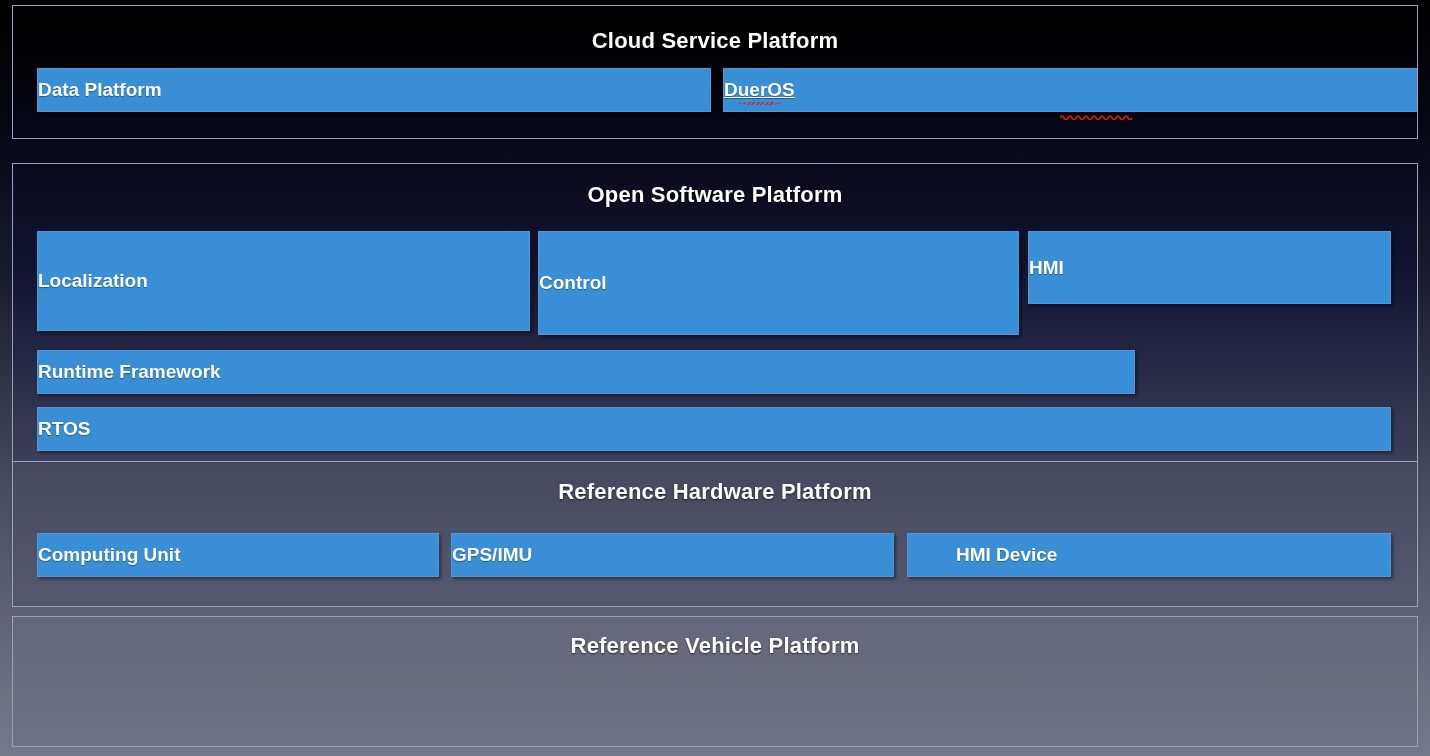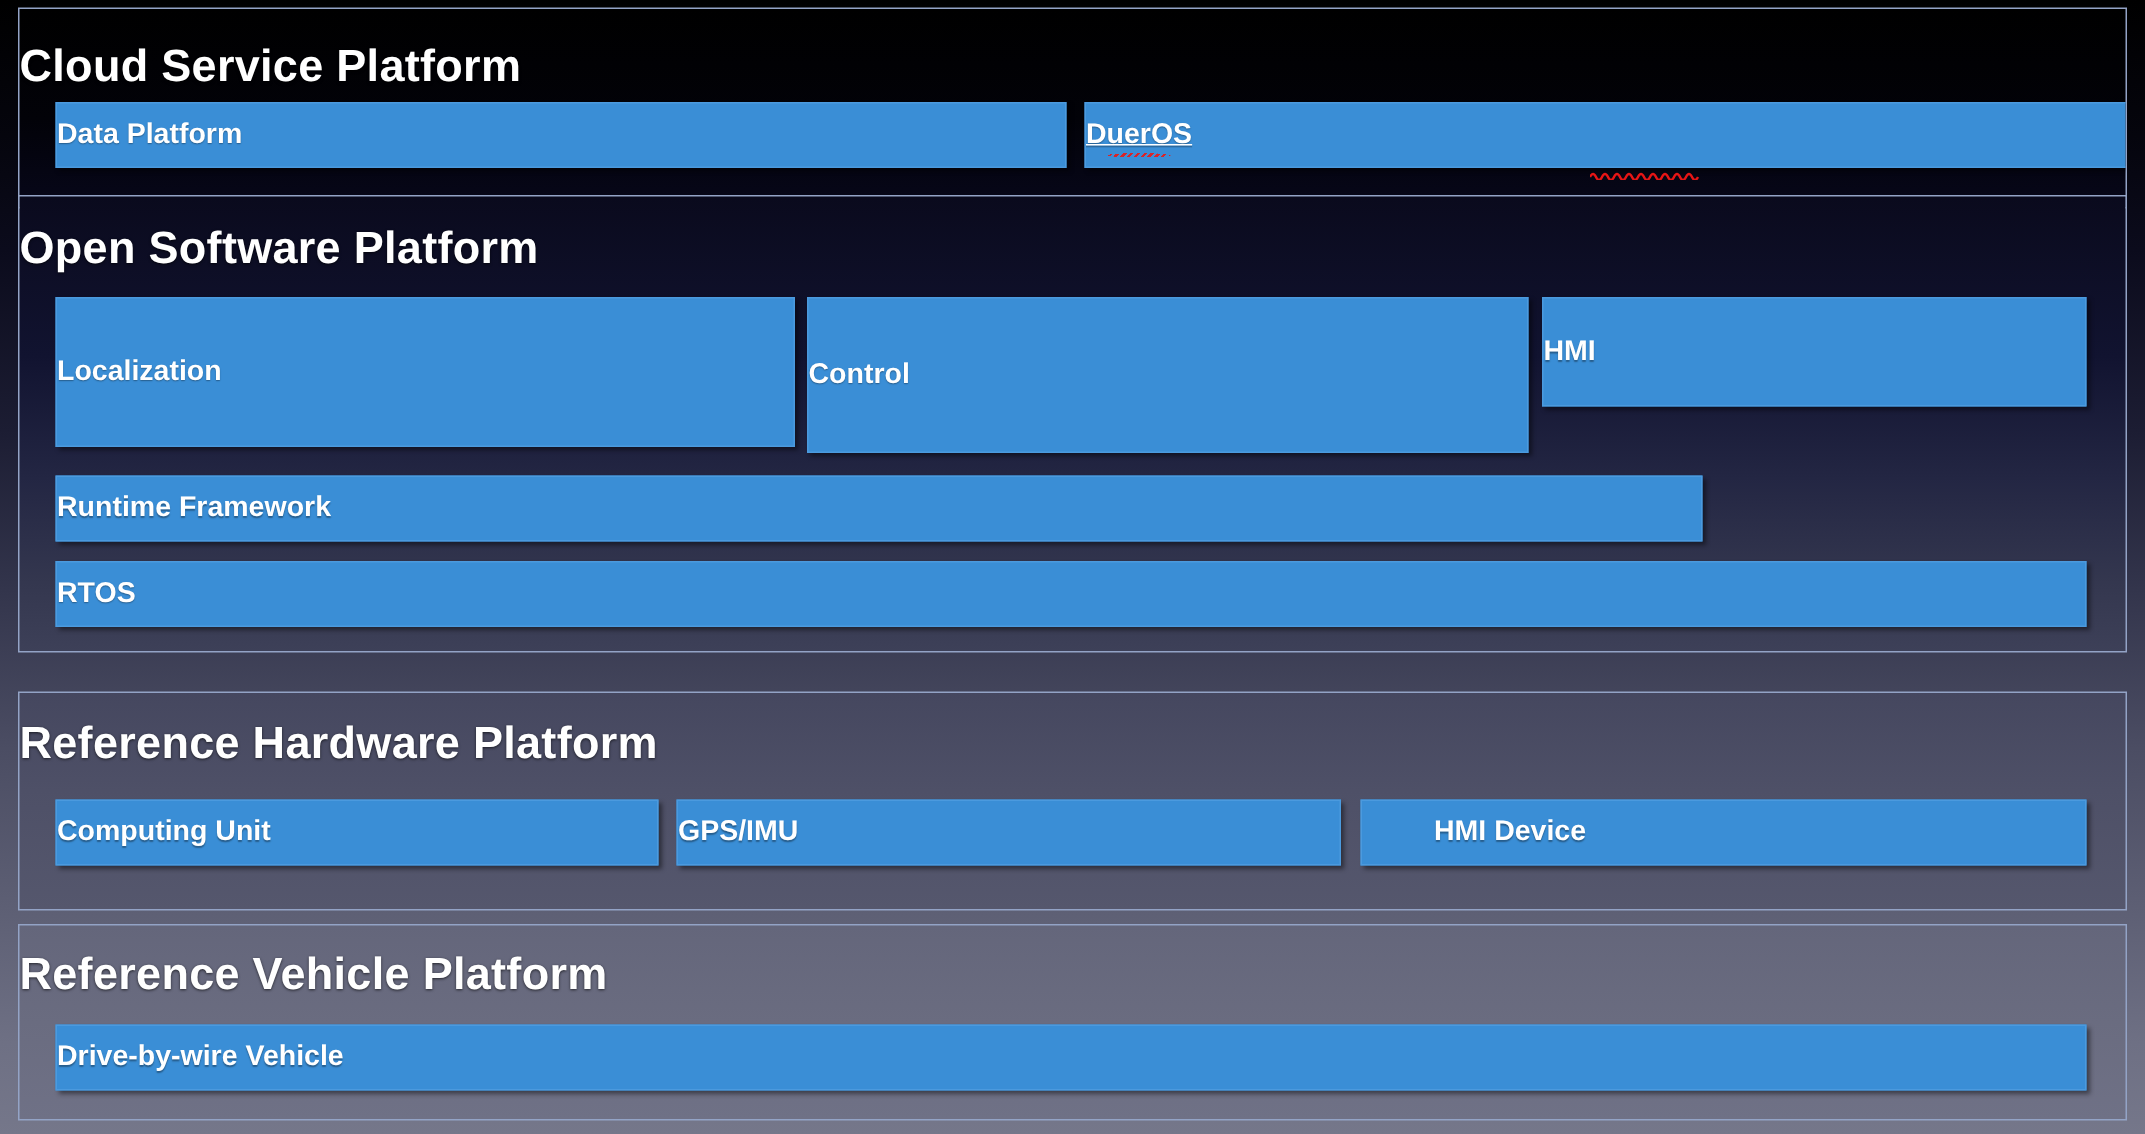--- a/index.html
+++ b/index.html
@@ -37,24 +37,24 @@
   .panel {
     position: absolute;
     border: 1px solid #93a3c6;
     overflow: hidden;
   }
 
   .panel-title {
     position: absolute;
     left: 0;
     width: 100%;
-    text-align: left;
+    text-align: center;
     color: #ffffff;
     font-weight: bold;
-    font-size: 30px;
+    font-size: 22px;
     letter-spacing: 0.2px;
     text-shadow: 0 1px 2px rgba(0,0,0,0.65);
     white-space: nowrap;
   }
 
   
   .box {
     position: absolute;
     background: #3a8ed6;
     border: 1px solid #4b9ade;
@@ -104,21 +104,21 @@
     left: 12px; top: 5px;
     width: 1406px; height: 134px;
     background: linear-gradient(to bottom, #000000 0%, #020208 55%, #07071a 100%);
   }
   #panel-cloud .panel-title { top: 22px; }
   #box-data-platform { left: 24px;  top: 62px; width: 674px; height: 44px; }
   #box-dueros       { left: 710px; top: 62px; width: 748px; height: 44px; }
 
   
   #panel-software {
-    left: 12px; top: 130px;
+    left: 12px; top: 163px;
     width: 1406px; height: 305px;
     background: linear-gradient(to bottom,
        #0a0a1d 0%, #111330 35%, #232643 62%, #34374f 85%, #3d4058 100%);
   }
   #panel-software .panel-title { top: 18px; }
   #box-localization { left: 24px;  top: 67px;  width: 493px; height: 100px; }
   #box-control      { left: 525px; top: 67px;  width: 481px; height: 104px; }
   #box-hmi          { left: 1015px;top: 67px;  width: 363px; height: 73px; }
   #box-runtime      { left: 24px;  top: 186px; width: 1098px; height: 44px; }
   #box-rtos         { left: 24px;  top: 243px; width: 1354px; height: 44px; }
@@ -199,18 +199,15 @@
     </div>
 
     <div class="box" id="box-hmi-device">
       <span class="lbl">HMI Device</span>
     </div>
   </section>
 
   <section class="panel" id="panel-vehicle">
     <h2 class="panel-title">Reference Vehicle Platform</h2>
 
-    <div class="box" id="box-drive-by-wire">
-      <span class="lbl">Drive-by-wire Vehicle</span>
-    </div>
   </section>
 
 </div>
 
 </body></html>

